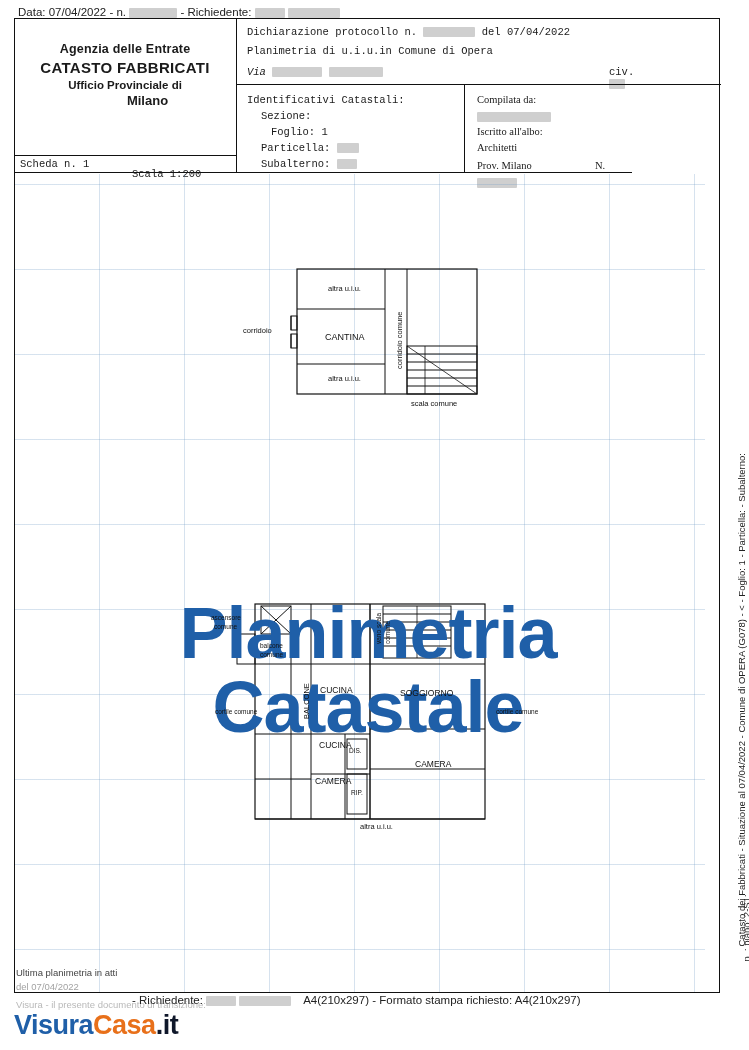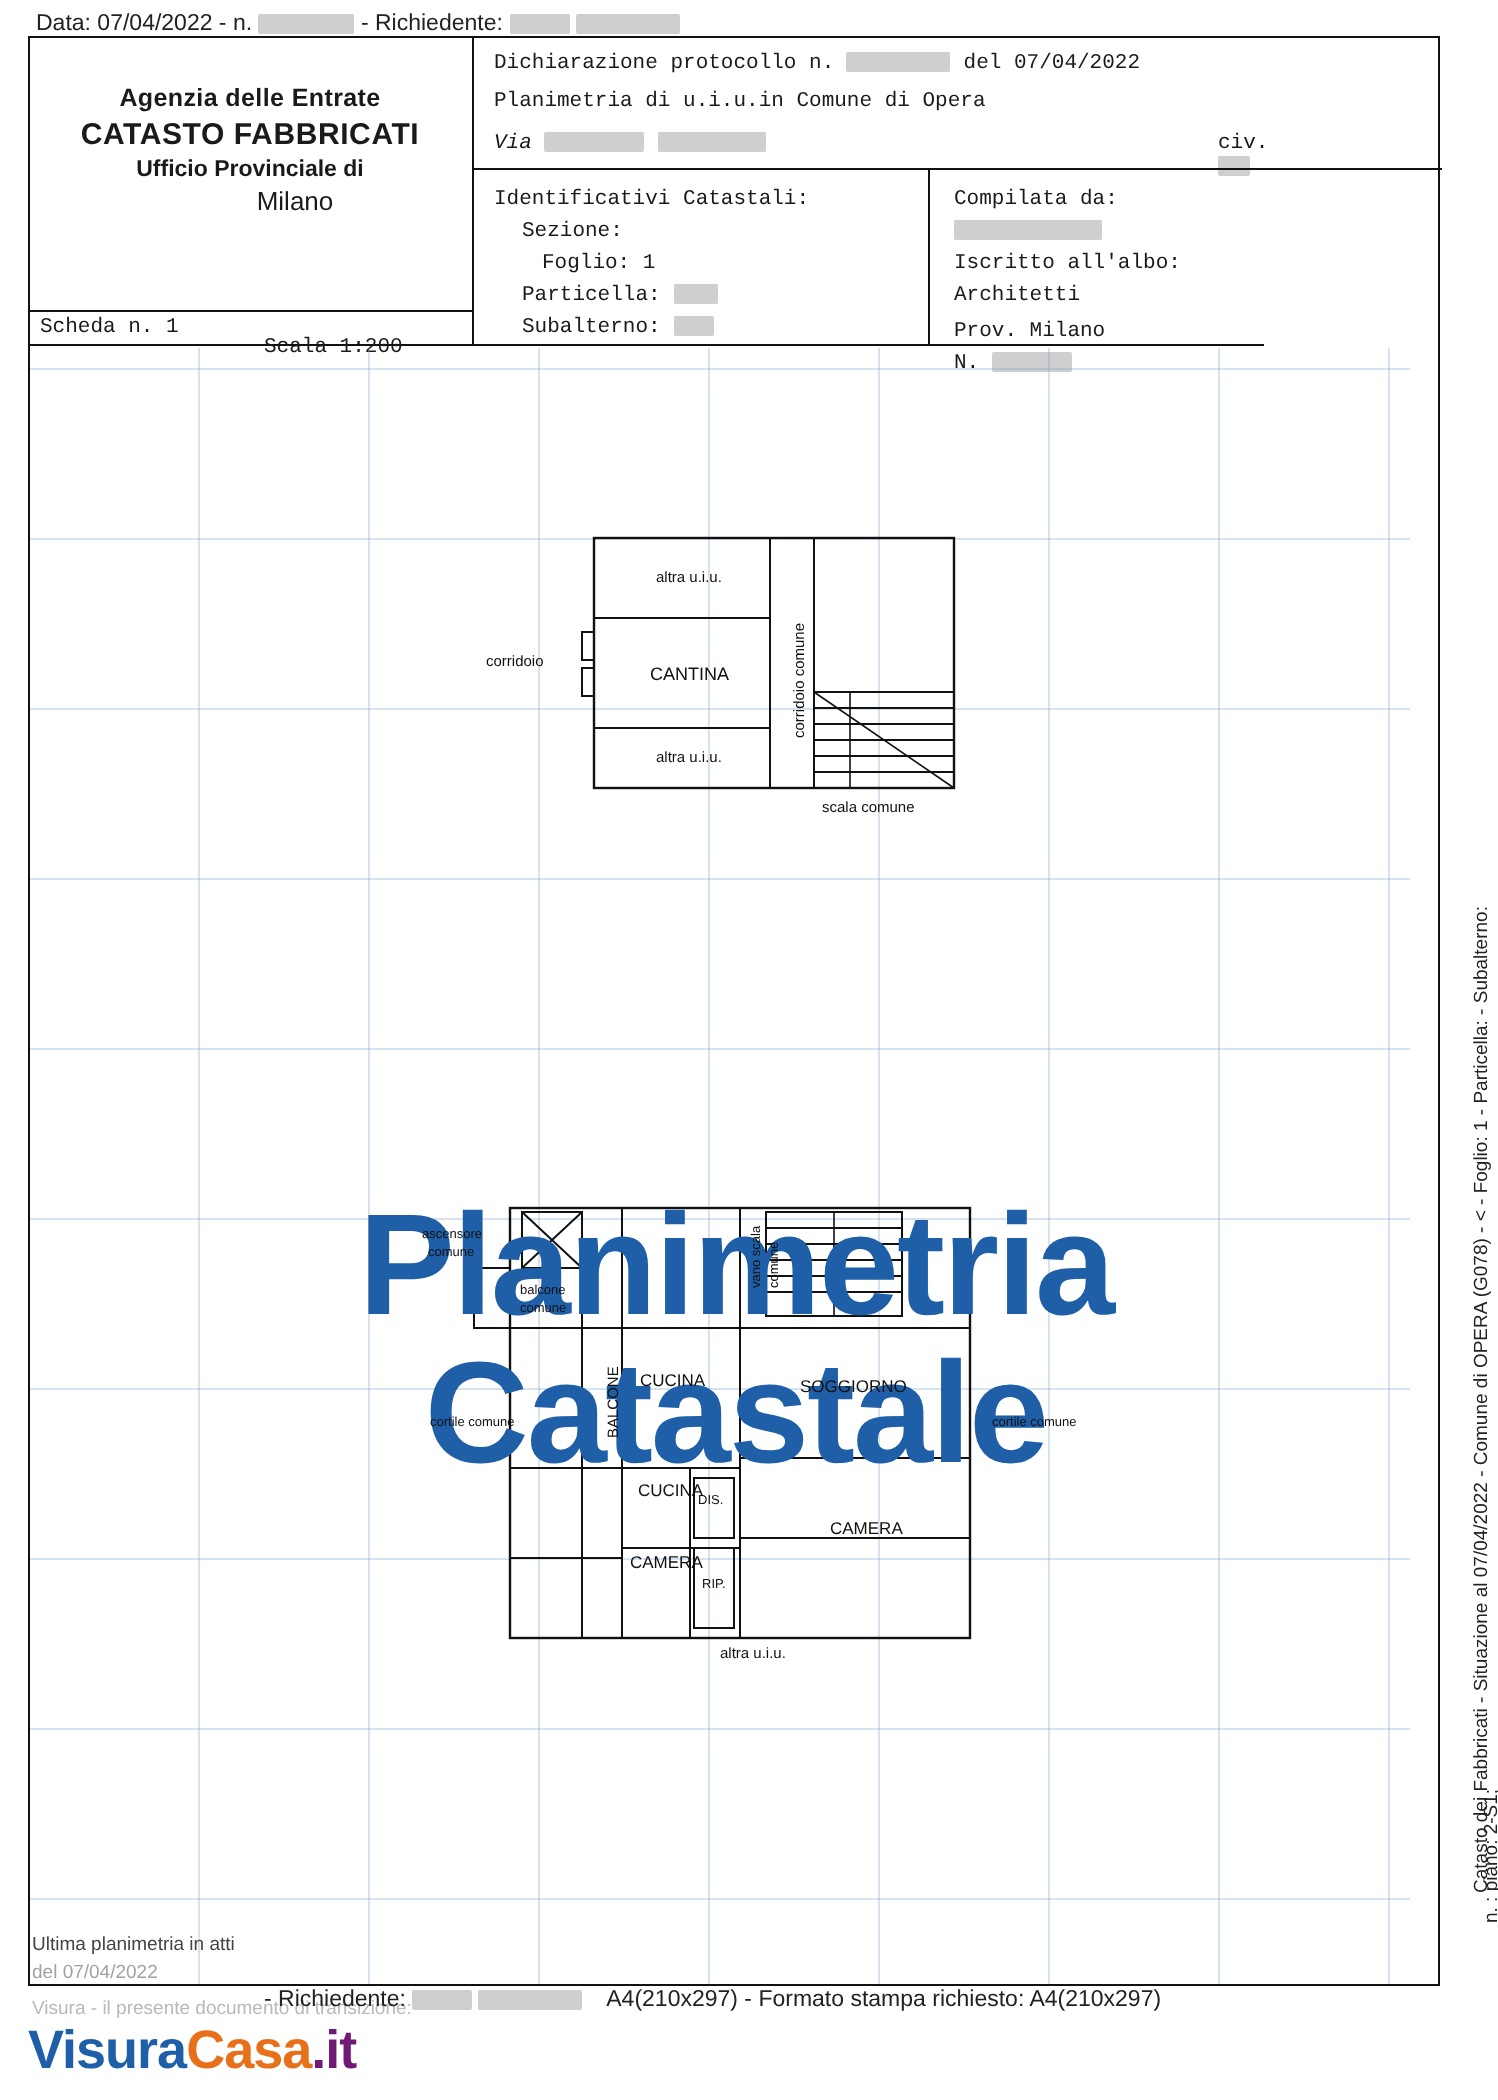--- a/index.html
+++ b/index.html
@@ -17,34 +17,34 @@
   .redact{display:inline-block;background:#cfcfcf;border-radius:1px;vertical-align:middle;height:10px;}
 
   
   .frame{position:absolute;left:14px;top:18px;width:706px;height:975px;border:1.2px solid #111;box-sizing:border-box;}
 
   
   .hdr-left{position:absolute;left:14px;top:18px;width:222px;height:180px;box-sizing:border-box;text-align:center;}
   .hdr-left .l1{font-size:12.5px;font-weight:bold;margin-top:24px;letter-spacing:.2px;}
   .hdr-left .l2{font-size:15px;font-weight:bold;margin-top:3px;letter-spacing:.3px;}
   .hdr-left .l3{font-size:11.5px;font-weight:bold;margin-top:3px;}
-  .hdr-left .l4{font-size:13px;font-weight:normal;margin-top:2px;padding-left:45px;}
+  .hdr-left .l4{font-size:13px;font-weight:bold;margin-top:2px;padding-left:45px;}
 
   .hdr-right{position:absolute;left:236px;top:18px;width:396px;height:155px;border-left:1.2px solid #111;border-bottom:1.2px solid #111;box-sizing:border-box;
              font-family:"Liberation Mono", monospace;font-size:10.5px;}
   .hdr-right .row1{position:absolute;left:10px;top:8px;}
   .hdr-right .row2{position:absolute;left:10px;top:27px;}
   .hdr-right .row3{position:absolute;left:10px;top:48px;font-style:italic;}
   .hdr-right .civ{position:absolute;left:372px;top:48px;}
   .hdr-div-h{position:absolute;left:0;top:66px;width:484px;height:1.2px;background:#111;}
   .hdr-div-v{position:absolute;left:227px;top:66px;width:1.2px;height:89px;background:#111;}
   .ident{position:absolute;left:10px;top:74px;line-height:16px;}
   .ident .ind1{padding-left:14px;}
   .ident .ind2{padding-left:24px;}
-  .comp{position:absolute;left:240px;top:74px;line-height:16px;}
+  .comp{position:absolute;left:240px;top:74px;line-height:16px;font-family:Liberation Serif, serif;}
 
   .scheda-bar{position:absolute;left:14px;top:155px;width:222px;height:18px;border-top:1.2px solid #111;border-bottom:1.2px solid #111;box-sizing:border-box;
               font-family:"Liberation Mono", monospace;font-size:10.5px;}
   .scheda-bar .a{position:absolute;left:6px;top:2px;}
   .scheda-bar .b{position:absolute;left:118px;top:12px;}
 
   
   .drawing{position:absolute;left:15px;top:174px;width:690px;height:818px;overflow:hidden;
     background-image:
       linear-gradient(to right, rgba(120,160,200,.30) 1px, transparent 1px),
@@ -78,21 +78,21 @@
 
   
   .ultima{position:absolute;left:16px;top:967px;font-size:9.5px;color:#444;}
   .ultima2{position:absolute;left:16px;top:981px;font-size:9.5px;color:#444;opacity:.5;}
   .bottomline{position:absolute;left:132px;top:994px;font-size:11.5px;color:#222;white-space:nowrap;text-align:center;}
   .botgray{position:absolute;left:16px;top:999px;font-size:9.5px;color:#b9b9b9;}
 
   
   .logo{position:absolute;left:14px;top:1010px;font-size:27px;font-weight:bold;color:#1f5fa8;letter-spacing:-.5px;}
   .logo .c{color:#e8701a;}
-  .logo .it{color:#701a75;}
+  .logo .it{color:#0f172a;}
 
   
   svg.plan{position:absolute;left:0;top:0;width:690px;height:818px;}
 </style>
 </head>
 <body>
 
 <div class="page">
 
   <div class="topline">

